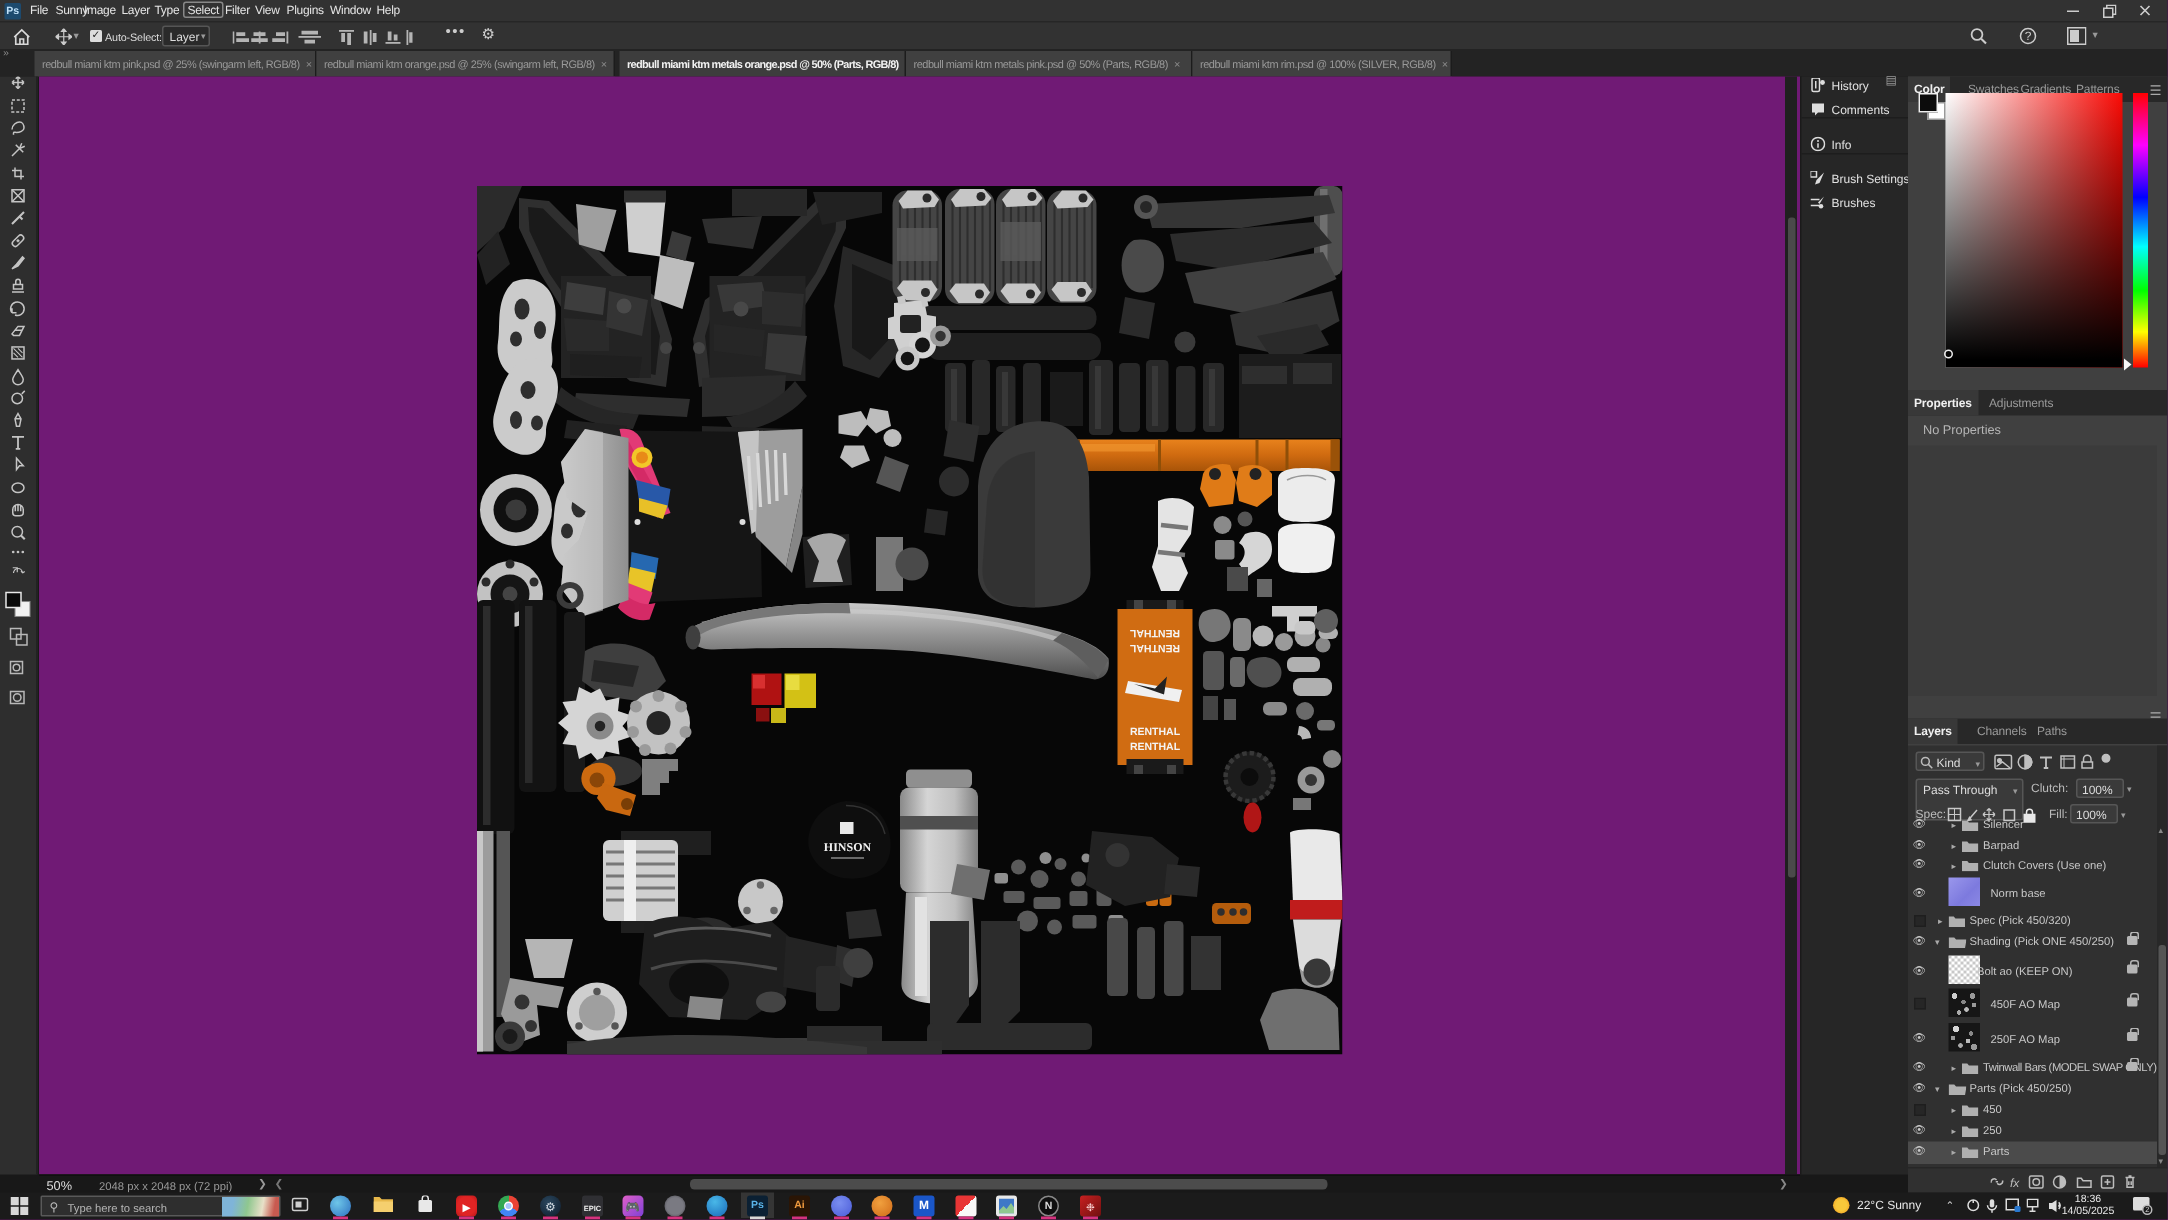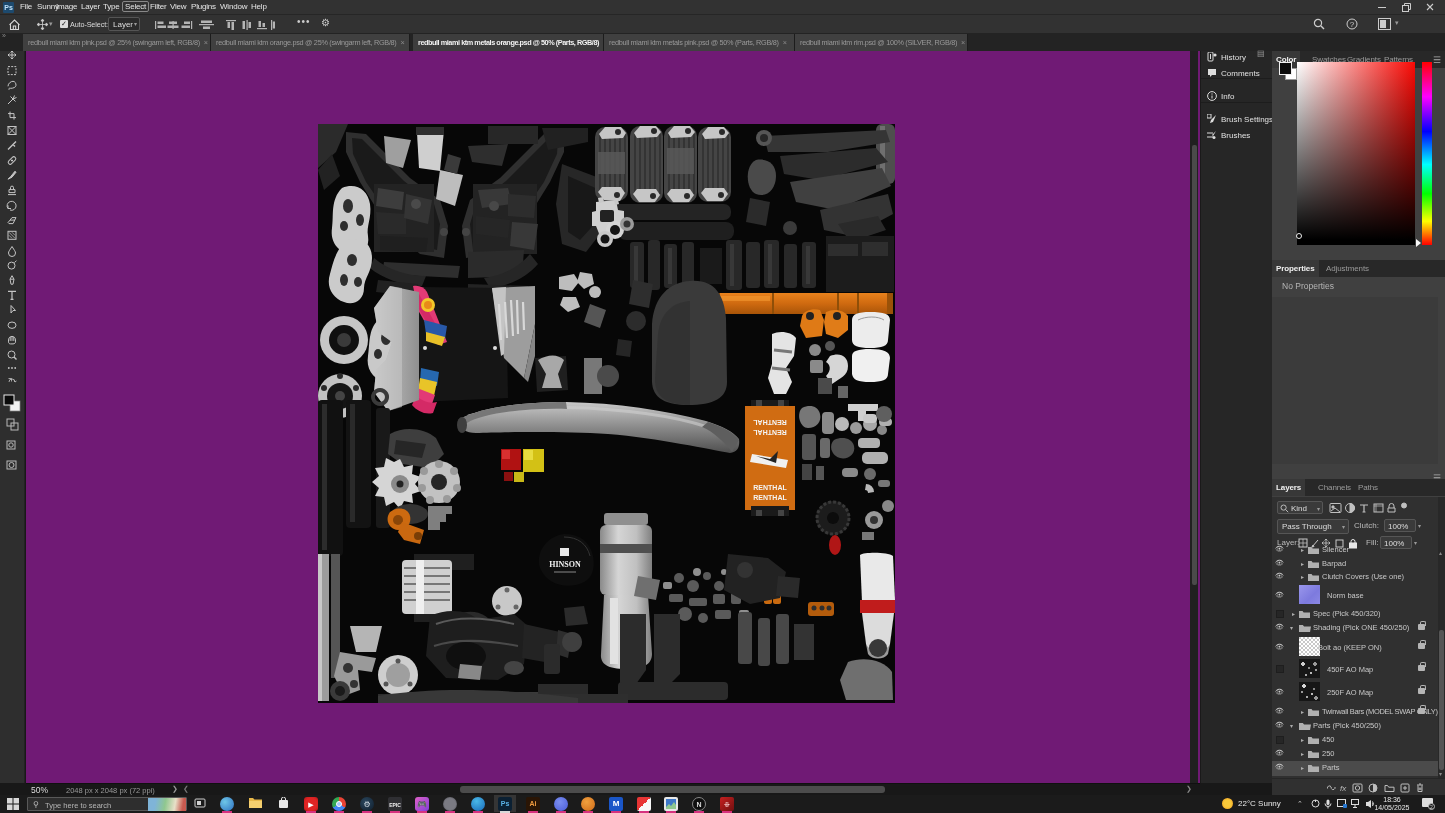--- a/index.html
+++ b/index.html
@@ -807,30 +807,30 @@
         <path d="M2 9 l4 -3 l5 4"></path>
       <circle cx="21" cy="6" r="4.5"></circle>
         <path d="M21 1.5 a4.5 4.5 0 0 1 0 9 Z" fill="#c0c0c0"></path>
       <path d="M31 3 h8 M35 3 v7 M33.5 10 h3" stroke-width="1.2"></path>
       <rect x="45" y="2" width="9" height="8"></rect>
         <path d="M45 4 h9 M47 2 v8" stroke-width="0.7"></path>
       <path d="M60 6 v-2 a2.5 2.5 0 0 1 5 0 v2 M59 6 h7 v4 h-7 Z"></path>
       <circle cx="75" cy="3.5" r="2.5" fill="#c0c0c0"></circle>
     </g>
   </svg>
-  <div class="abs" style="left:5px;top:468px;width:72px;height:15px;background:#3a3a3a;border:1px solid #565656;border-radius:2px">
+  <div class="abs" style="left:5px;top:468px;width:72px;height:28px;background:#3a3a3a;border:1px solid #565656;border-radius:2px">
      <span class="abs" style="left:4px;top:2px;font-size:8px;color:#ddd">Pass Through</span>
      <span class="abs" style="right:3px;top:3px;font-size:6px;color:#999">▾</span>
   </div>
   <span class="abs" style="left:82px;top:470px;font-size:8px;color:#bbb">Clutch:</span>
   <div class="abs" style="left:112px;top:468px;width:32px;height:13px;background:#3a3a3a;border:1px solid #565656;border-radius:2px">
      <span class="abs" style="left:3px;top:2px;font-size:8px;color:#ddd">100%</span>
   </div>
   <span class="abs" style="left:146px;top:471px;font-size:6px;color:#999">▾</span>
-  <span class="abs" style="left:5px;top:487px;font-size:8px;color:#bbb">Layer:</span>
+  <span class="abs" style="left:5px;top:487px;font-size:8px;color:#bbb">Spec:</span>
   <svg class="abs" style="left:26px;top:487px" width="70" height="11" viewBox="0 0 70 11">
     <g stroke="#c8c8c8" fill="none">
       <rect x="1" y="1" width="8" height="8"></rect>
         <path d="M1 5 h8 M5 1 v8" stroke-width="0.7"></path>
       <path d="M14 9 l6 -7 M14 9 l2 -0.5 l-1 -1.5 Z"></path>
       <path d="M28 1 v8 M24 5 h8 M28 1 l-1.5 1.5 M28 1 l1.5 1.5 M28 9 l-1.5 -1.5 M28 9 l1.5 -1.5 M24 5 l1.5 -1.5 M24 5 l1.5 1.5 M32 5 l-1.5 -1.5 M32 5 l-1.5 1.5" stroke-width="0.8"></path>
       <rect x="38" y="2" width="7" height="7"></rect>
       <g stroke="#e8e8e8">
           <path d="M53 5 v-1.5 a2 2 0 0 1 4 0 V5"></path>
           <rect x="51.5" y="5" width="7" height="5" fill="#e8e8e8"></rect>

